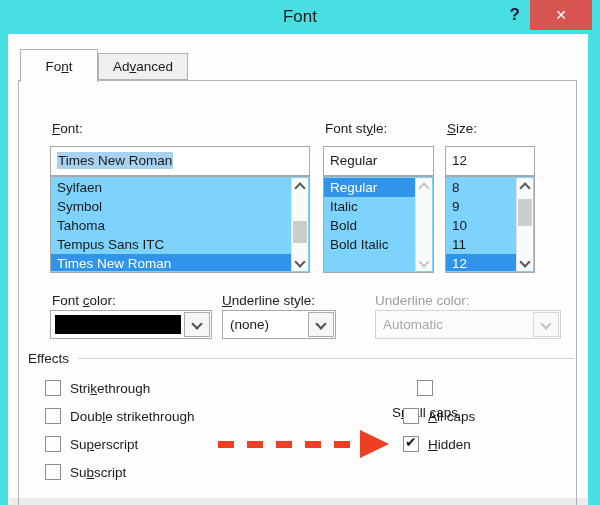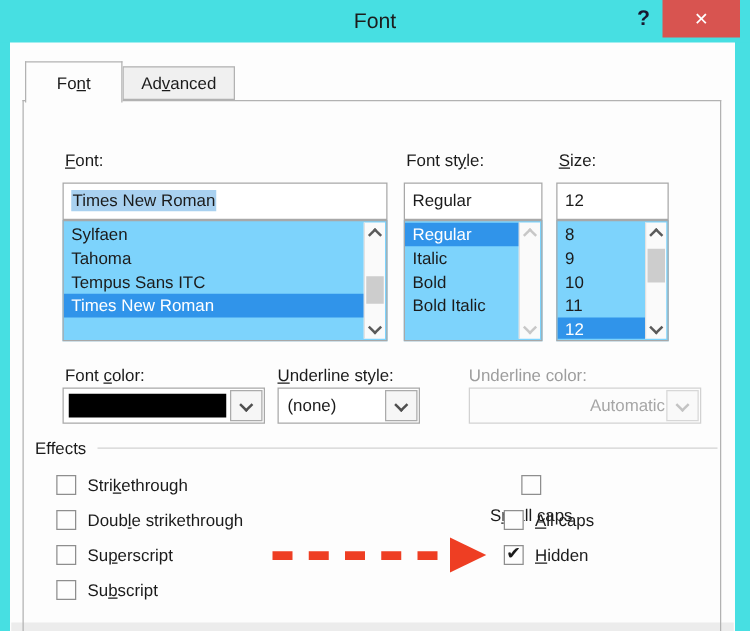--- a/index.html
+++ b/index.html
@@ -57,21 +57,21 @@
     display:flex;align-items:center;font-size:13.5px;
   }
   .dropdown .dval{flex:1;padding-left:7px;white-space:nowrap;overflow:hidden;}
   .drop-btn{
     width:26px;align-self:stretch;margin:1px;box-sizing:border-box;background:#f6f6f6;border:1px solid #ababab;
     display:flex;align-items:center;justify-content:center;flex:0 0 auto;
   }
   .drop-btn .chev.down{margin-bottom:2px;border-color:#4f4f4f;}
   .swatch{flex:1;align-self:stretch;margin:4px 2px 4px 4px;background:#000;}
   .dropdown.disabled{border-color:#d2d2d2;background:#fcfcfc;}
-  .dropdown.disabled .dval{color:#a6a6a6;text-align:right;}
+  .dropdown.disabled .dval{color:#a6a6a6;text-align:left;}
   .dropdown.disabled .drop-btn{background:#f9f9f9;border-color:#d7d7d7;}
   .dropdown.disabled .drop-btn .chev.down{border-color:#c3c3c3;}
   
   .sep-line{position:absolute;height:1px;background:#d2d2d2;}
   .cbrow{position:absolute;display:flex;align-items:center;gap:9px;}
   .checkbox{
     width:16px;height:16px;box-sizing:border-box;background:#fdfdfd;border:1px solid #8e8e8e;
     position:relative;flex:0 0 auto;
   }
   .checkbox.checked::after{
@@ -108,20 +108,21 @@
   </div>
   <div class="frame"></div>
 
   <div class="lbl" style="left:44px;top:87px;"><u>F</u>ont:</div>
   <div class="combo-input" style="left:42px;top:112px;width:260px;">
     <span class="text-selection">Times New Roman</span>
   </div>
   <div class="listbox" style="left:42px;top:142px;width:260px;height:97px;">
     <div class="list-items">
         <div class="list-item">Sylfaen</div>
+        <div class="list-item">Symbol</div>
         <div class="list-item">Tahoma</div>
         <div class="list-item">Tempus Sans ITC</div>
         <div class="list-item selected">Times New Roman</div>
       </div>
     <div class="scrollbar">
       <div class="scroll-btn">
           <span class="chev up"></span>
         </div>
       <div class="track">
           <div class="thumb" style="top:27px;height:22px;"></div>

